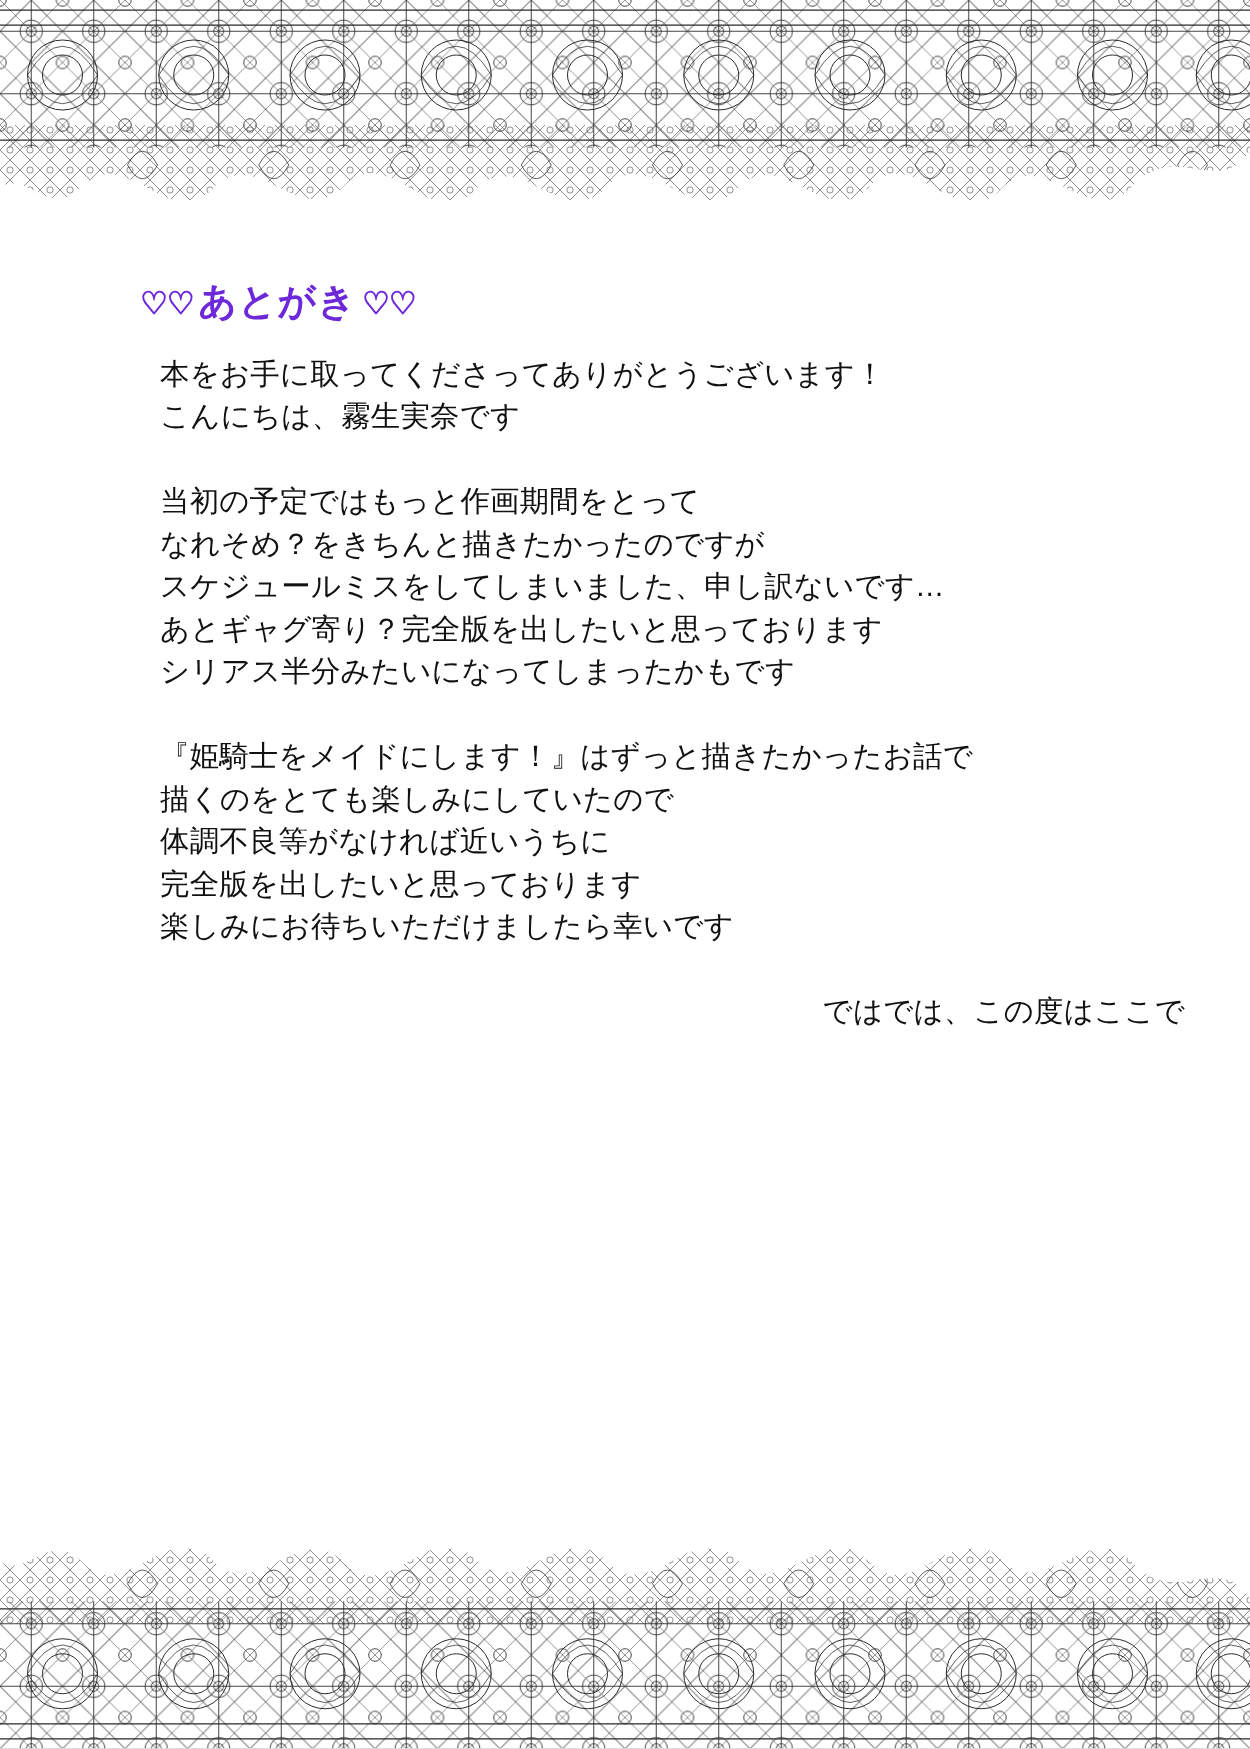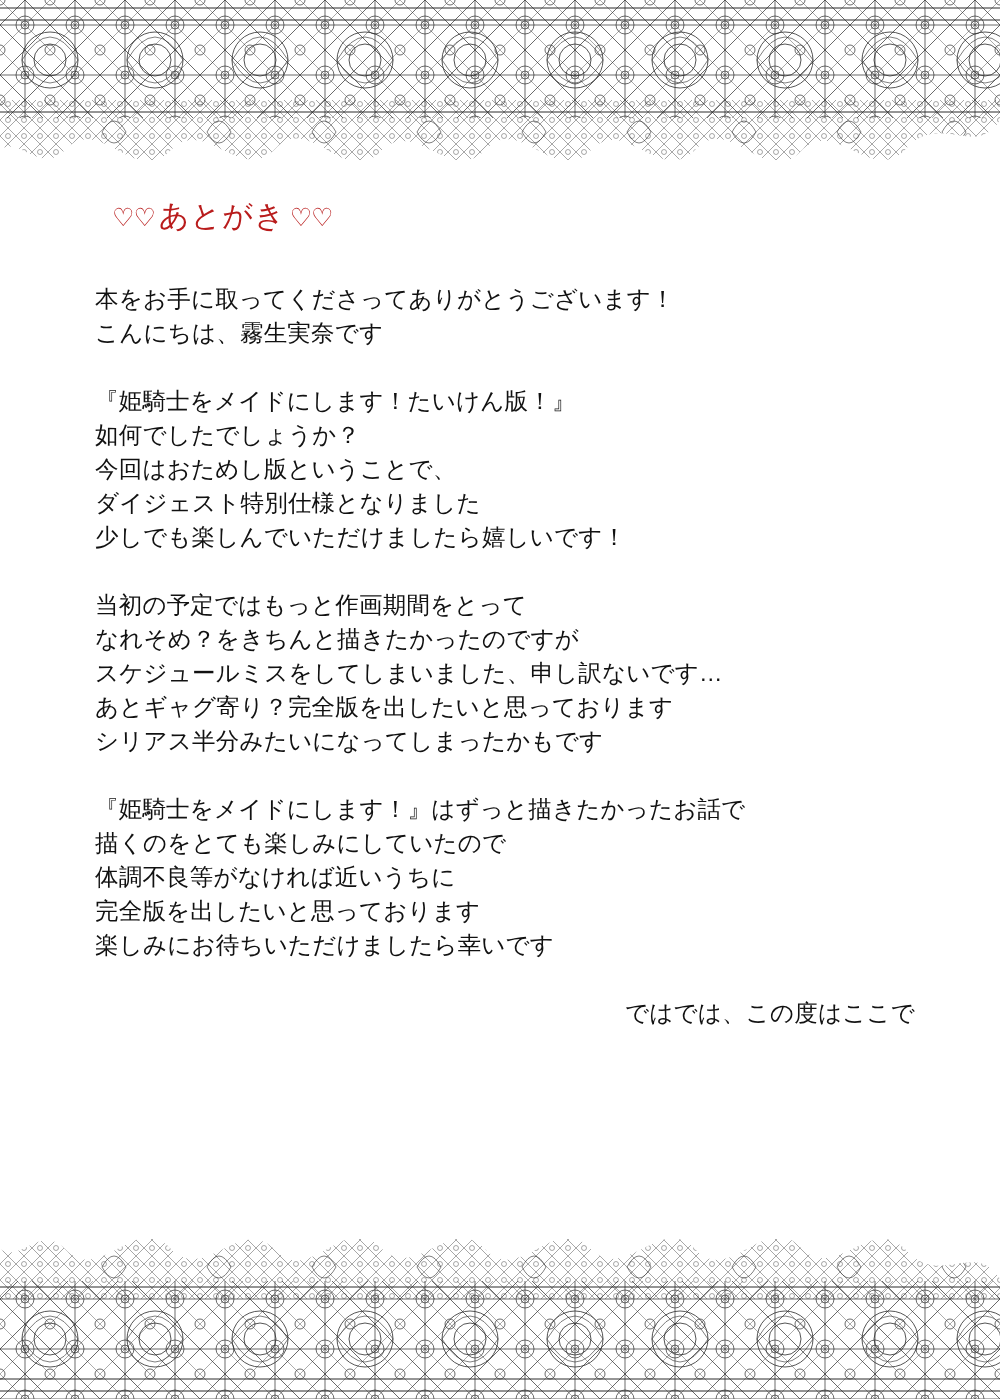--- a/index.html
+++ b/index.html
@@ -34,38 +34,38 @@
     position: absolute;
     left: 0;
     top: 0;
     width: 1000px;
     height: 1399px;
   }
 
   .afterword-heading {
     position: absolute;
     left: 112px;
-    top: 196px;
+    top: 221px;
     font-size: 30px;
-    font-weight: normal;
+    font-weight: bold;
     letter-spacing: 1px;
-    color: #b91c1c;
+    color: #6d28d9;
     white-space: nowrap;
   }
   .afterword-heading .hearts {
     font-size: 25px;
     letter-spacing: -1px;
   }
   .afterword-heading .label {
     padding: 0 4px;
   }
 
   .body-text {
     position: absolute;
-    left: 95px;
+    left: 128px;
     top: 282px;
     width: 820px;
     font-size: 23.5px;
     line-height: 34px;
     color: #111;
     letter-spacing: 0.2px;
   }
   .para {
     margin: 0 0 34px 0;
   }
@@ -260,27 +260,20 @@
     <span class="hearts">♡♡</span><span class="label">あとがき</span><span class="hearts">♡♡</span>
   </div>
 
   <div class="body-text">
 
     <p class="para">
       <span class="line">本をお手に取ってくださってありがとうございます！</span><br>
       <span class="line">こんにちは、霧生実奈です</span>
     </p>
 
-    <p class="para">
-      <span class="line">『姫騎士をメイドにします！たいけん版！』</span><br>
-      <span class="line">如何でしたでしょうか？</span><br>
-      <span class="line">今回はおためし版ということで、</span><br>
-      <span class="line">ダイジェスト特別仕様となりました</span><br>
-      <span class="line">少しでも楽しんでいただけましたら嬉しいです！</span>
-    </p>
 
 
     <p class="para">
       <span class="line">当初の予定ではもっと作画期間をとって</span><br>
       <span class="line">なれそめ？をきちんと描きたかったのですが</span><br>
       <span class="line">スケジュールミスをしてしまいました、申し訳ないです…</span><br>
       <span class="line">あとギャグ寄り？完全版を出したいと思っております</span><br>
       <span class="line">シリアス半分みたいになってしまったかもです</span>
     </p>
 

